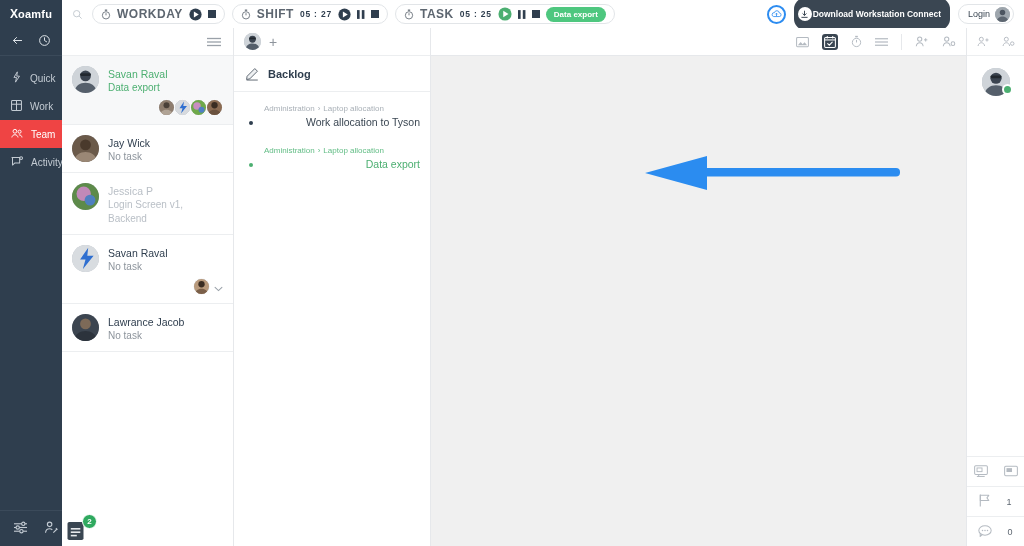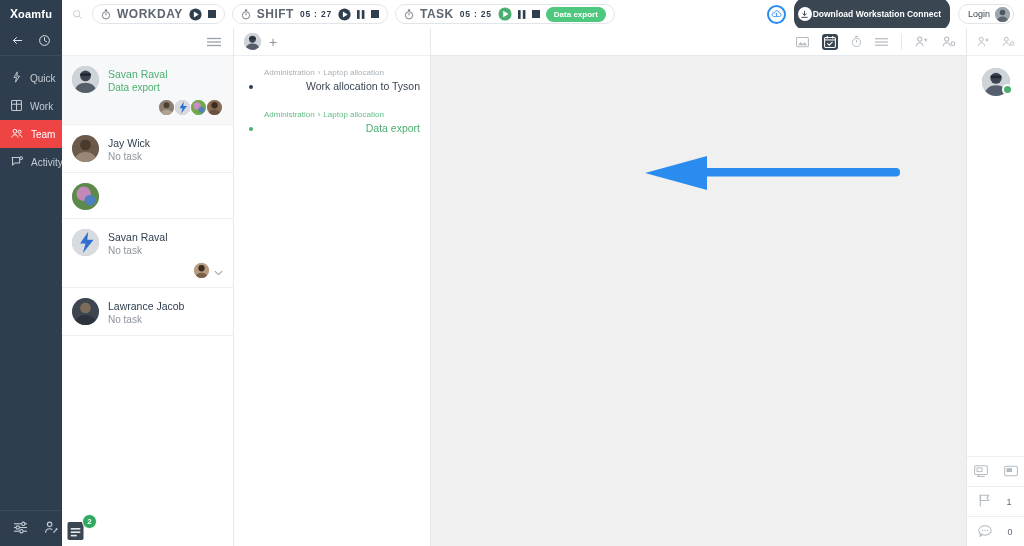--- a/index.html
+++ b/index.html
@@ -426,20 +426,24 @@
 
       <div class="person">
         <div class="person-main">
           <div class="avatar">
             <svg class="fa" viewBox="0 0 30 30">
                 <rect width="30" height="30" fill="#5d8a4a"></rect>
                 <circle cx="13" cy="12" r="8" fill="#c089b8"></circle>
                 <circle cx="20" cy="19" r="6" fill="#4e7fc0"></circle>
               </svg>
           </div>
+          <div class="person-text">
+            <div class="person-name dim">Jessica P</div>
+            <div class="person-task dim">Login Screen v1, Backend</div>
+          </div>
         </div>
       </div>
 
       <div class="person">
         <div class="person-main">
           <div class="avatar">
             <svg class="fa" viewBox="0 0 30 30">
                 <rect width="30" height="30" fill="#d8dce0"></rect>
                 <path d="M18 3L9 16h6l-3 11 12-15h-7z" fill="#2f6fd0"></path>
               </svg>
@@ -488,20 +492,29 @@
           <svg class="fa" viewBox="0 0 30 30">
               <rect width="30" height="30" fill="#cfd4d9"></rect>
               <circle cx="15" cy="11" r="6" fill="#3b4450"></circle>
               <path d="M2 30c1.5-8.5 7-11.5 13-11.5S26.5 21.5 28 30z" fill="#555f6b"></path>
               <rect x="9" y="8" width="12" height="3" rx="1.5" fill="#22282f"></rect>
             </svg>
         </span>
         <span class="plus">+</span>
       </div>
 
+      <div class="backlog-title-row">
+        <span class="pencil-box">
+          <svg width="14" height="14" viewBox="0 0 16 16">
+              <path d="M11.2 1.8l3 3L5.4 13.6l-3.6.6.6-3.6z" fill="#eef0f2" stroke="#5d6670" stroke-width="1.1" stroke-linejoin="round"></path>
+              <line x1="1.8" y1="14.9" x2="14.6" y2="14.9" stroke="#5d6670" stroke-width="1.1"></line>
+            </svg>
+        </span>
+        <span class="backlog-title">Backlog</span>
+      </div>
 
       <div class="task-list">
         <div class="task">
           <div class="crumb">
             <span>Administration</span><span class="sep">›</span><span>Laptop allocation</span>
           </div>
           <div class="task-row">
             <span class="dot">
                 <b></b>
               </span>

